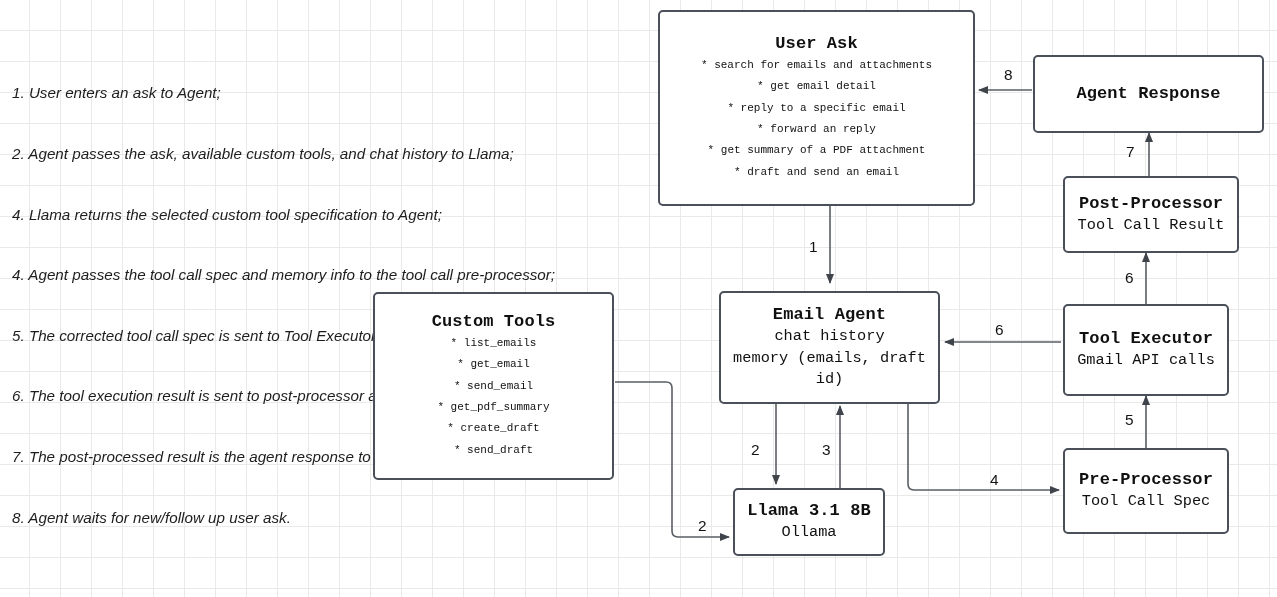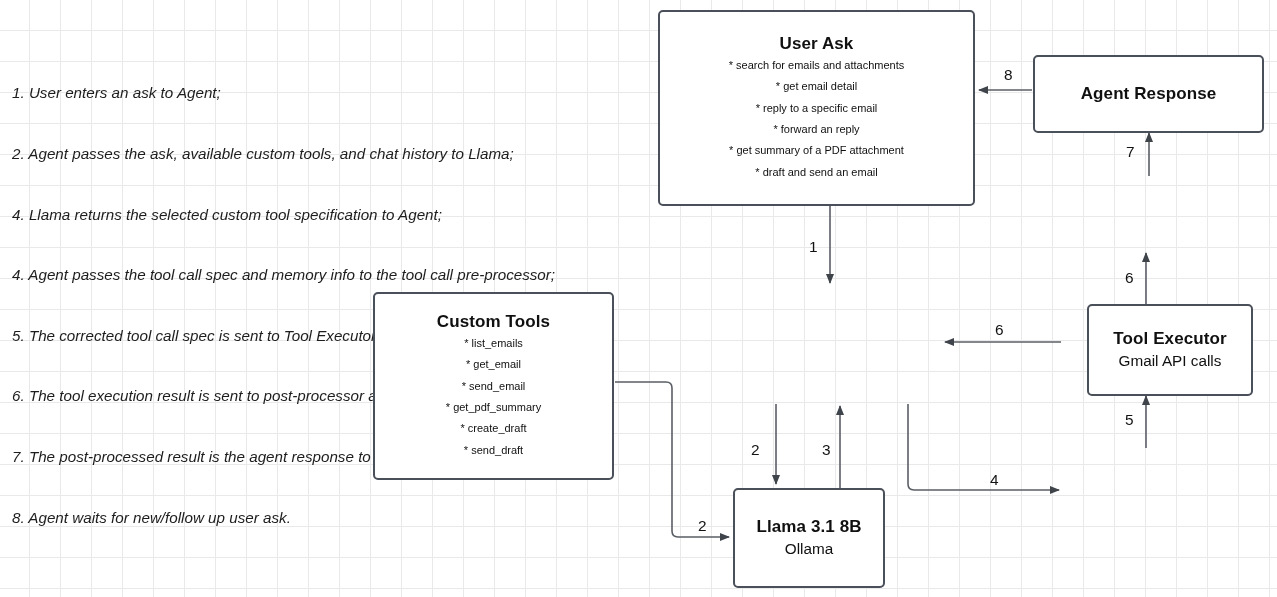--- a/index.html
+++ b/index.html
@@ -37,20 +37,21 @@
     border: 2px solid #4a5059;
     border-radius: 5px;
     background: #ffffff;
     display: flex;
     flex-direction: column;
     align-items: center;
     justify-content: center;
     text-align: center;
     color: #101010;
     z-index: 3;
+    font-family: Liberation Mono, monospace;
   }
   .node .title {
     font-weight: bold;
     font-size: 17px;
     line-height: 22px;
     letter-spacing: .1px;
   }
   .node .sub {
     font-size: 15.3px;
     line-height: 21.5px;
@@ -141,36 +142,49 @@
     <div class="lines">* reply to a specific email</div>
     <div class="lines">* forward an reply</div>
     <div class="lines">* get summary of a PDF attachment</div>
     <div class="lines">* draft and send an email</div>
   </div>
 
   <div class="node" style="left:1033px; top:55px; width:231px; height:78px;">
     <div class="title">Agent Response</div>
   </div>
 
+  <div class="node" style="left:1063px; top:176px; width:176px; height:77px;">
+    <div class="title">Post-Processor</div>
+    <div class="sub">Tool Call Result</div>
+  </div>
 
-  <div class="node" style="left:1063px; top:304px; width:166px; height:92px;margin-left:24px;">
+  <div class="node" style="left:1063px; top:304px; width:166px; height:92px;">
     <div class="title">Tool Executor</div>
     <div class="sub">Gmail API calls</div>
   </div>
 
+  <div class="node" style="left:1063px; top:448px; width:166px; height:86px;">
+    <div class="title">Pre-Processor</div>
+    <div class="sub">Tool Call Spec</div>
+  </div>
 
+  <div class="node" style="left:719px; top:291px; width:221px; height:113px;">
+    <div class="title">Email Agent</div>
+    <div class="sub">chat history</div>
+    <div class="sub">memory (emails, draft id)</div>
+  </div>
 
   <div class="node" style="left:373px; top:292px; width:241px; height:188px;">
     <div class="title">Custom Tools</div>
     <div class="lines">* list_emails</div>
     <div class="lines">* get_email</div>
     <div class="lines">* send_email</div>
     <div class="lines">* get_pdf_summary</div>
     <div class="lines">* create_draft</div>
     <div class="lines">* send_draft</div>
   </div>
 
-  <div class="node" style="left:733px; top:488px; width:152px; height:100px;align-items:center;">
+  <div class="node" style="left:733px; top:488px; width:152px; height:68px;align-items:center;">
     <div class="title">Llama 3.1 8B</div>
     <div class="sub">Ollama</div>
   </div>
 
 </div>
 
 </body></html>

